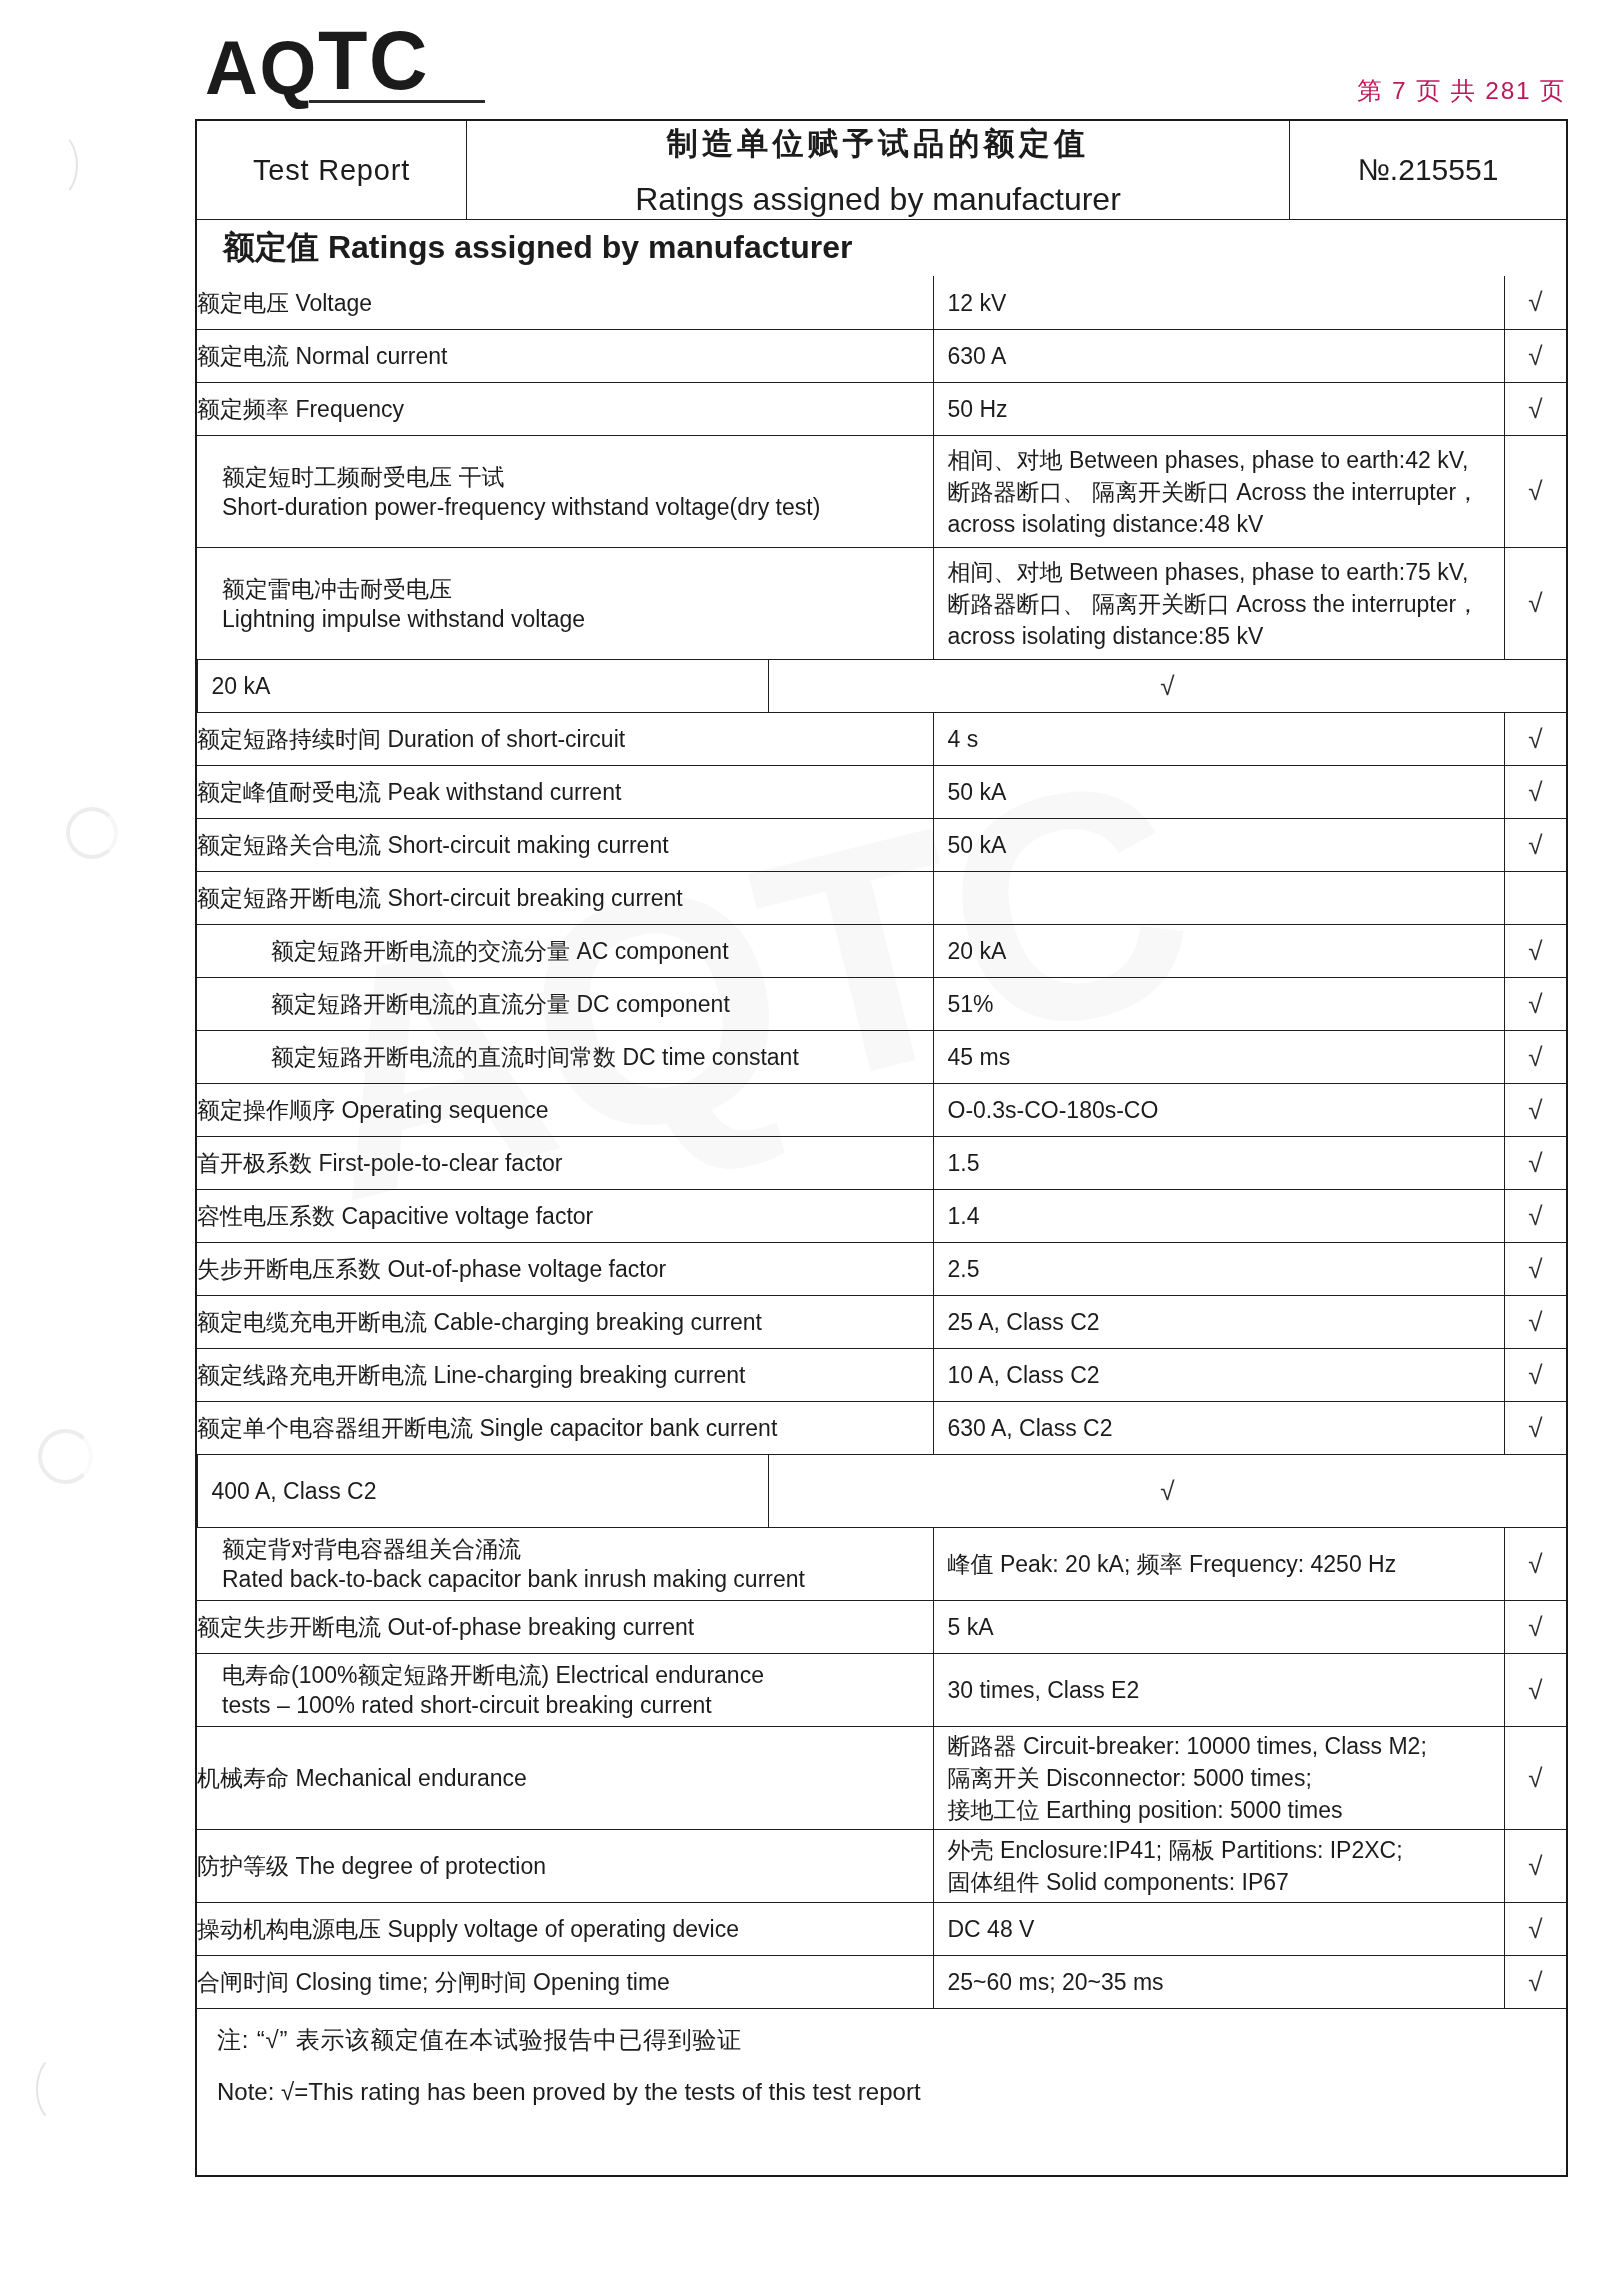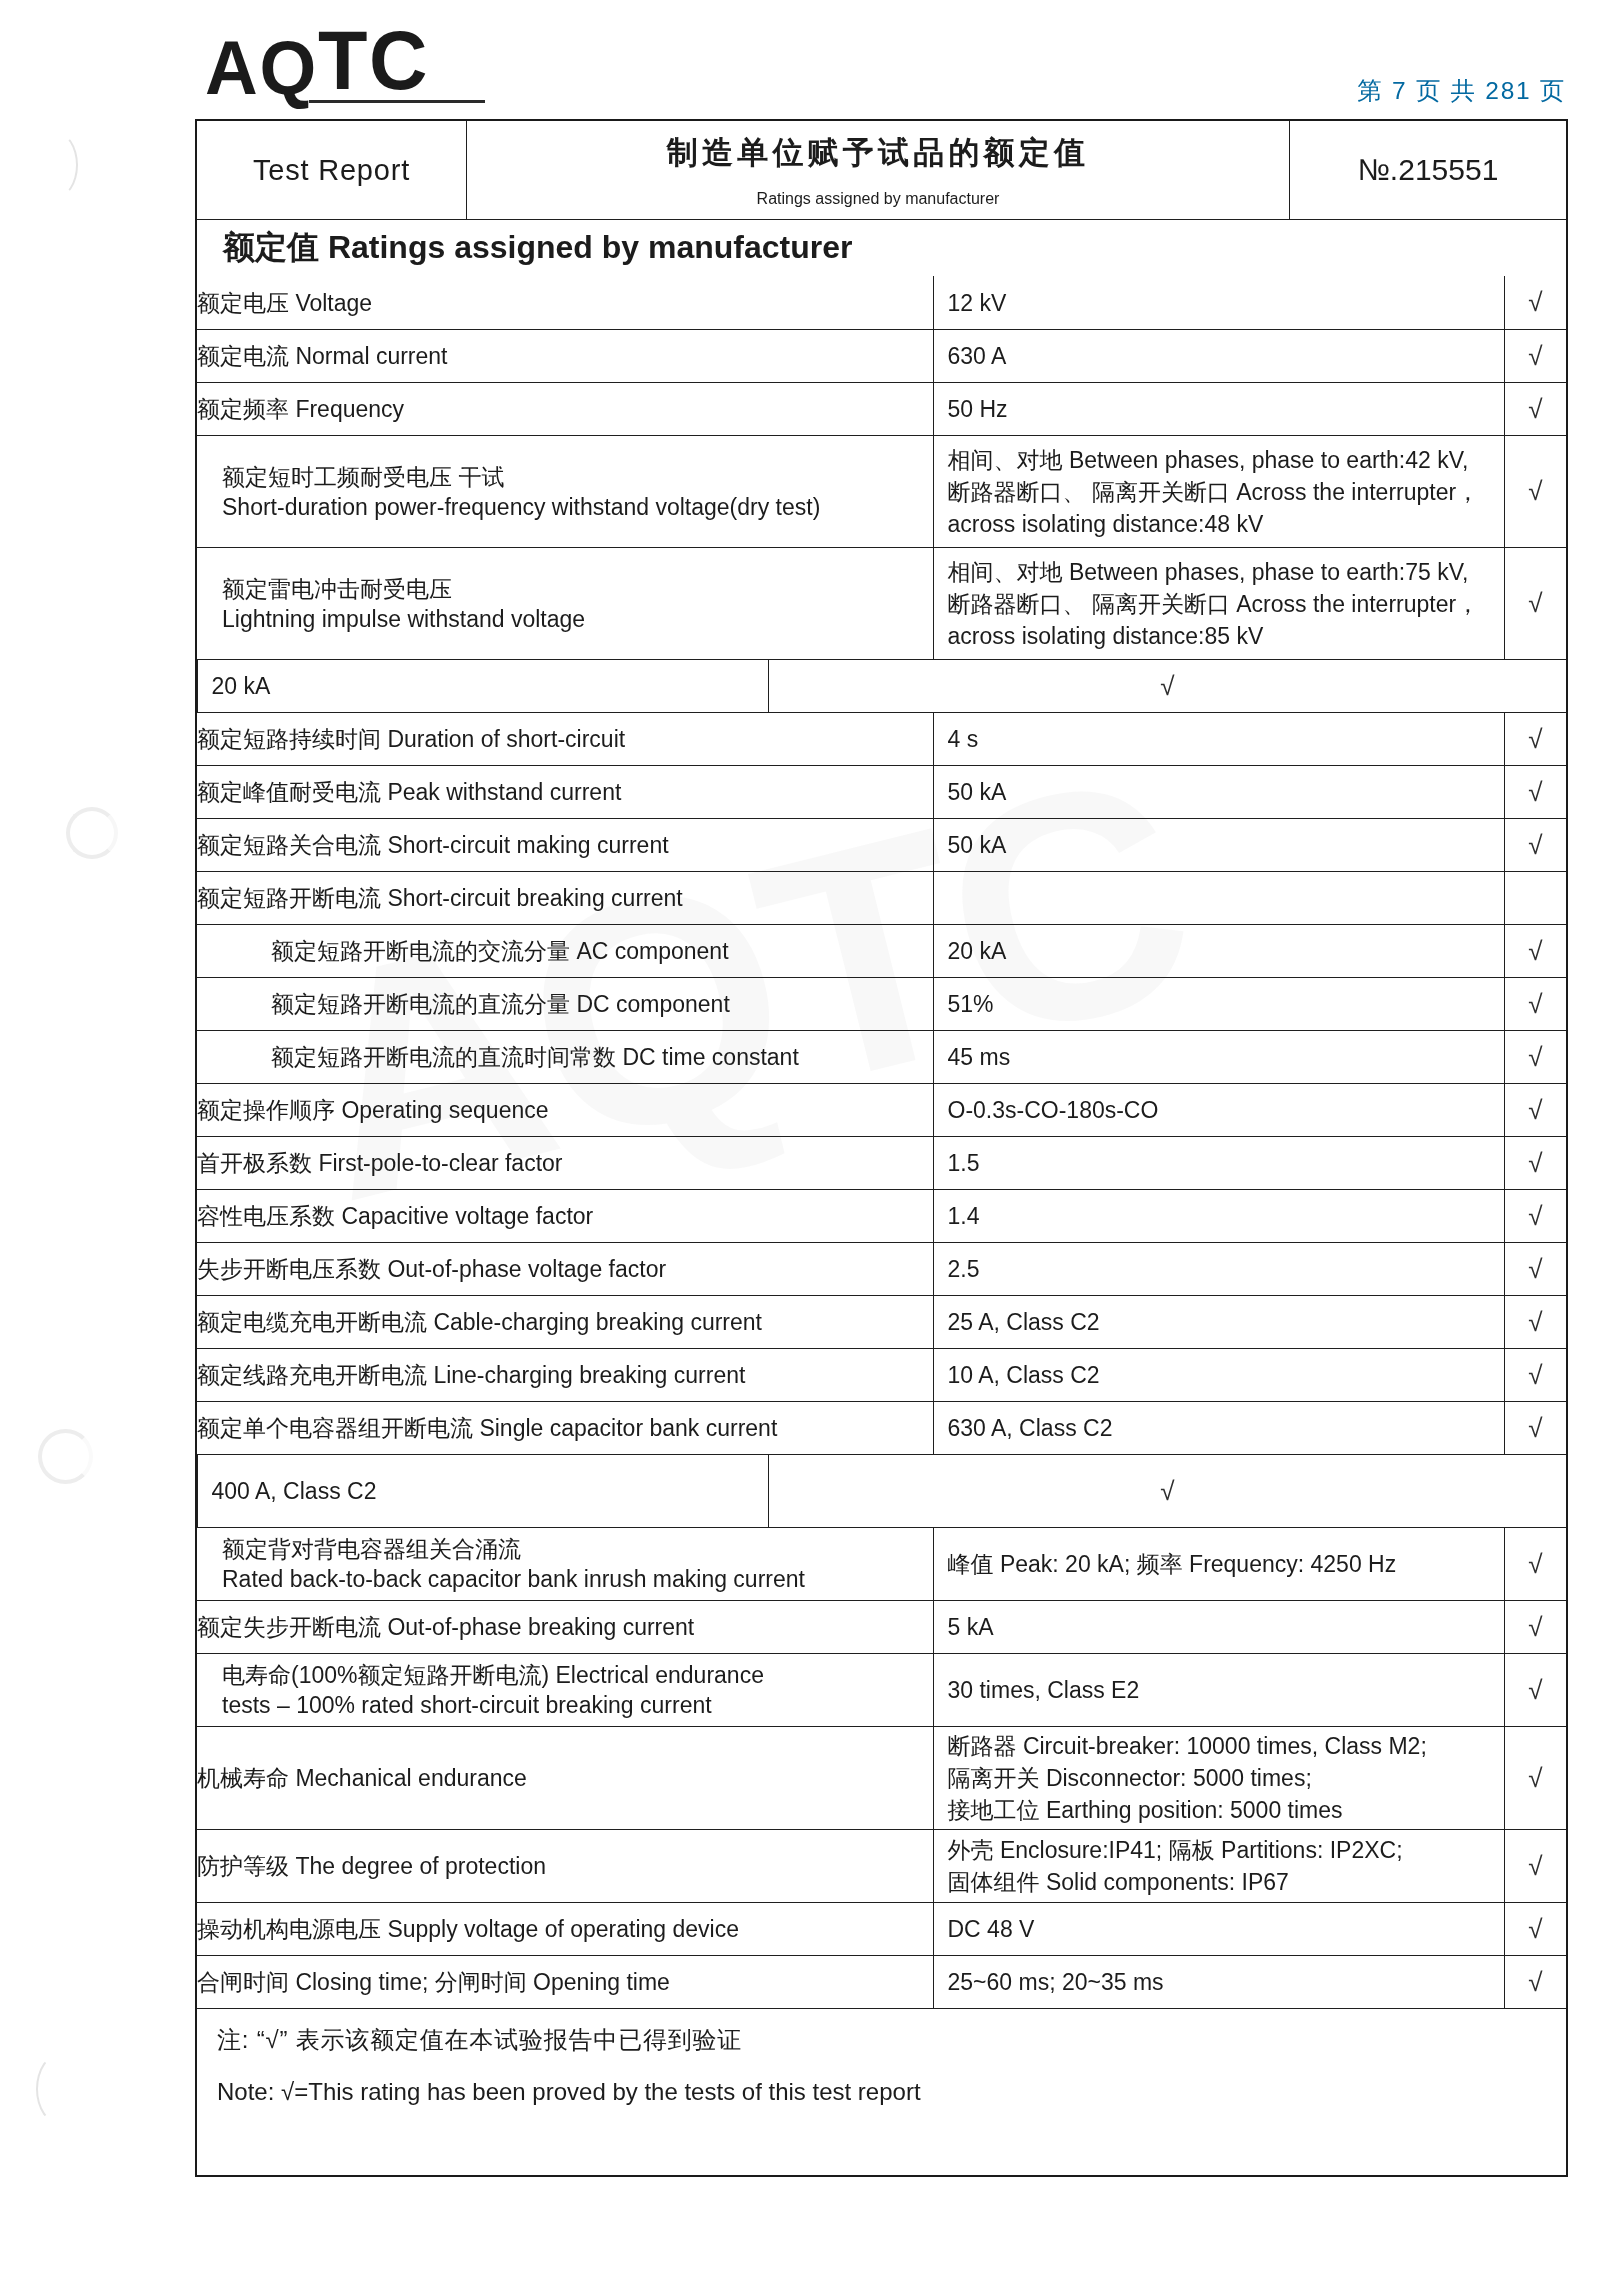--- a/index.html
+++ b/index.html
@@ -19,40 +19,40 @@
     transform:scaleY(1.04);
     color:#1b1b1b;
   }
   .logo .tc{font-size:81px;vertical-align:5px;}
   .logo-underline{
     position:absolute;left:309px;top:100px;width:176px;height:3.4px;background:#2a2a2a;
   }
   
   .page-num{
     position:absolute;right:57px;top:74px;
-    font-size:24.5px;letter-spacing:1.7px;color:#0369a1;
+    font-size:24.5px;letter-spacing:1.7px;color:#be185d;
   }
   
   .doc-table{
     position:absolute;left:195px;top:119px;width:1373px;
     border:2.5px solid #1a1a1a;
     box-sizing:border-box;
     background:transparent;
   }
   .row{display:flex;border-top:1.7px solid #1f1f1f;box-sizing:border-box;overflow:hidden;}
   .row:first-child{border-top:none;}
   .cell{box-sizing:border-box;overflow:hidden;}
   
   .head-row{height:98px;}
   .cell-report{flex:0 0 269px;display:flex;align-items:center;justify-content:center;
     font-size:29px;letter-spacing:0.8px;}
   .cell-title{flex:0 0 824px;border-left:1.7px solid #1f1f1f;border-right:1.7px solid #1f1f1f;
     display:flex;flex-direction:column;align-items:center;justify-content:center;}
   .title-zh{font-size:31px;font-weight:bold;letter-spacing:4.2px;}
-  .title-en{font-size:16px;margin-top:16px;}
+  .title-en{font-size:32px;margin-top:16px;}
   .cell-no{flex:1;display:flex;align-items:center;justify-content:center;font-size:30px;}
   
   .section-row{height:57px;display:flex;align-items:center;
     font-size:32px;font-weight:bold;padding-left:26px;box-sizing:border-box;
     border-top:1.7px solid #1f1f1f;}
   
   .h1{height:53px;}
   .h2{height:73px;}
   .h3{height:112px;}
   .h3m{height:103px;}

